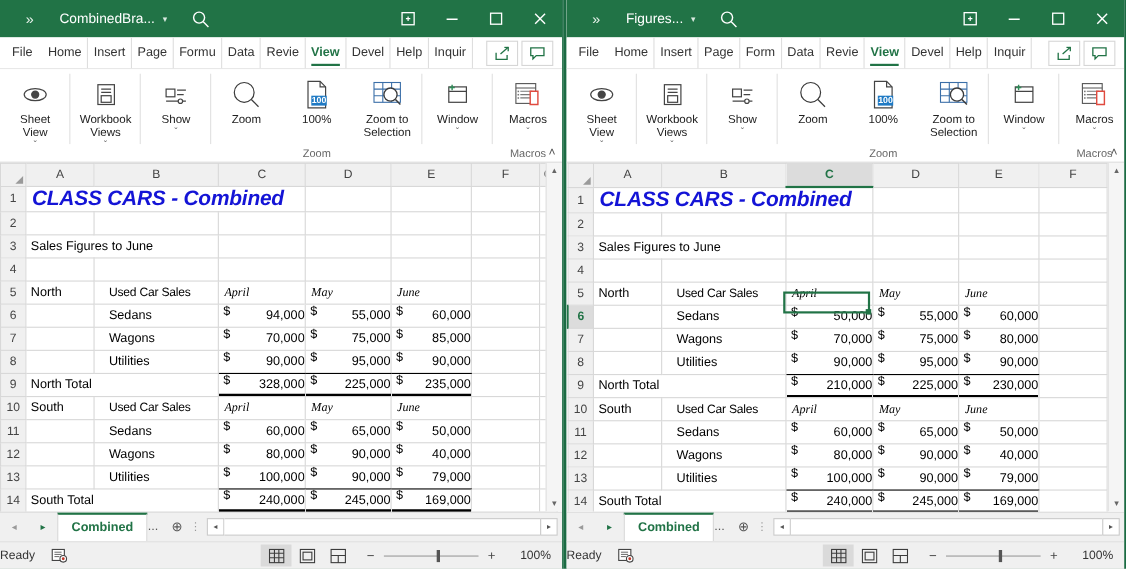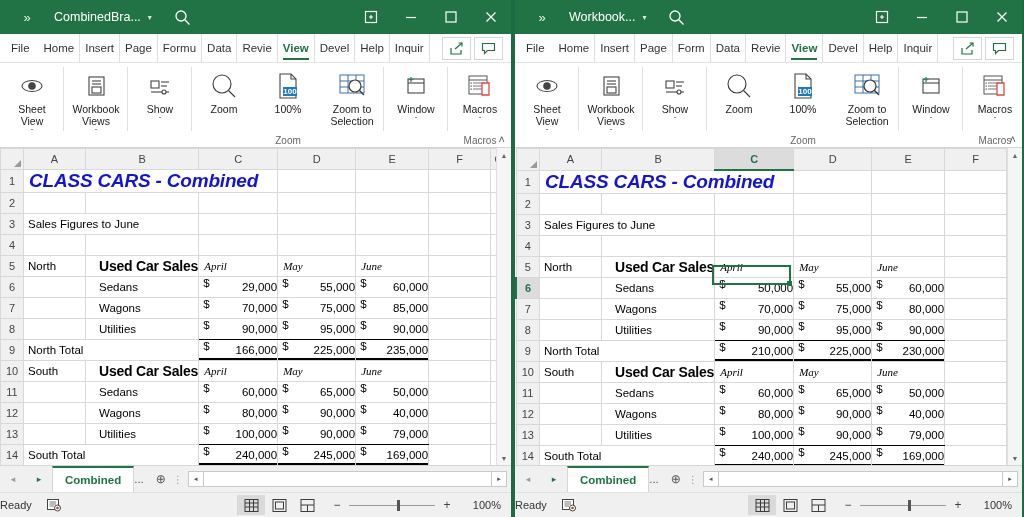--- a/index.html
+++ b/index.html
@@ -66,21 +66,21 @@
           border:1px solid #c6c6c6;width:22px;}
   .rowhdr.sel{background:#dcdcdc;color:#217346;border-left:2px solid #217346;font-weight:bold;}
   .corner{background:#f0f0f0;border:1px solid #c6c6c6;position:relative;}
   .corner:after{content:"";position:absolute;right:2px;bottom:2px;border-style:solid;
                 border-width:0 0 7px 7px;border-color:transparent transparent #9a9a9a transparent;}
 
   .c-title{color:#1414d6;font-weight:bold;font-style:italic;font-size:19px;
            letter-spacing:-0.2px;padding-left:5px;}
   .c-txt{padding-left:4px;margin-top:20px;}
   .c-ind{padding-left:13px;}
-  .c-bold{font-weight:bold;padding-left:13px;font-size:14px;letter-spacing:-0.2px;}
+  .c-bold{font-weight:normal;padding-left:13px;font-size:11px;letter-spacing:-0.2px;}
   .c-month{font-style:italic;font-size:11px;padding-left:5px;font-family:"Liberation Serif",serif;}
   .money{position:relative;padding:0 4px 0 0;text-align:right;}
   .money .dollar{position:absolute;left:4px;top:0;}
   .topline{border-top:1px solid #000 !important;}
   .dblbottom{box-shadow:inset 0 -3px 0 -1px #000, inset 0 -1px 0 0 #000;}
   .underline-cell{border-bottom:1px solid #000 !important;}
 
   .selbox{position:absolute;border:2px solid #217346;box-sizing:border-box;pointer-events:none;}
   .selbox .handle{position:absolute;right:-3px;bottom:-3px;width:5px;height:5px;background:#217346;}
 
@@ -397,21 +397,21 @@
               <td style="border-bottom: none;"><span class="c-month">April</span></td>
               <td style="border-bottom: none;"><span class="c-month">May</span></td>
               <td style="border-bottom: none;"><span class="c-month">June</span></td>
               <td><span></span></td>
               <td><span></span></td>
             </tr>
             <tr>
               <th class="rowhdr">6</th>
               <td><span></span></td>
               <td><span class="c-ind">Sedans</span></td>
-              <td class="money"><span class="dollar">$</span><span>29,000</span></td>
+              <td class="money"><span class="dollar">$</span><span>94,000</span></td>
               <td class="money"><span class="dollar">$</span><span>55,000</span></td>
               <td class="money"><span class="dollar">$</span><span>60,000</span></td>
               <td><span></span></td>
               <td><span></span></td>
             </tr>
             <tr>
               <th class="rowhdr">7</th>
               <td><span></span></td>
               <td><span class="c-ind">Wagons</span></td>
               <td class="money"><span class="dollar">$</span><span>70,000</span></td>
@@ -426,21 +426,21 @@
               <td><span class="c-ind">Utilities</span></td>
               <td class="money underline-cell"><span class="dollar">$</span><span>90,000</span></td>
               <td class="money underline-cell"><span class="dollar">$</span><span>95,000</span></td>
               <td class="money underline-cell"><span class="dollar">$</span><span>90,000</span></td>
               <td><span></span></td>
               <td><span></span></td>
             </tr>
             <tr>
               <th class="rowhdr">9</th>
               <td colspan="2"><span class="c-txt">North Total</span></td>
-              <td class="money topline dblbottom"><span class="dollar">$</span><span>166,000</span></td>
+              <td class="money topline dblbottom"><span class="dollar">$</span><span>328,000</span></td>
               <td class="money topline dblbottom"><span class="dollar">$</span><span>225,000</span></td>
               <td class="money topline dblbottom"><span class="dollar">$</span><span>235,000</span></td>
               <td><span></span></td>
               <td><span></span></td>
             </tr>
             <tr>
               <th class="rowhdr">10</th>
               <td><span class="c-txt">South</span></td>
               <td><span class="c-bold">Used Car Sales</span></td>
               <td style="border-bottom: none;"><span class="c-month">April</span></td>
@@ -553,21 +553,21 @@
           </div>
           <div class="sb-plus">+</div>
         </div>
         <div class="sb-pct">100%</div>
       </div>
     </div>
     <div class="window right">
       <div class="titlebar">
         <div class="tb-qat">»</div>
         <div style="display: flex; align-items: center;">
-          <span class="tb-title">Workbook...</span>
+          <span class="tb-title">Figures...</span>
           <span class="tb-caret">▾</span>
         </div>
         <div class="tb-search">
           <svg width="17" height="17" viewBox="0 0 17 17" fill="none" stroke="#ffffff" stroke-width="1.3">
             <circle cx="7" cy="7" r="5"></circle>
             <line x1="10.8" y1="10.8" x2="15.5" y2="15.5"></line>
           </svg>
         </div>
         <div class="tb-spacer"></div>
         <div class="tb-btn">

